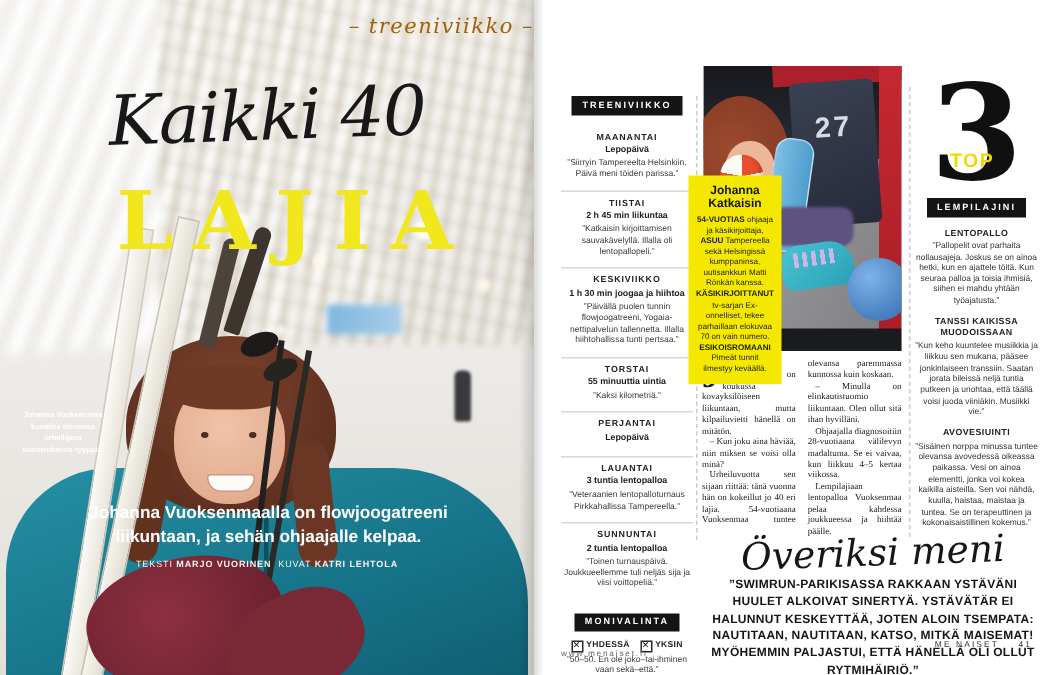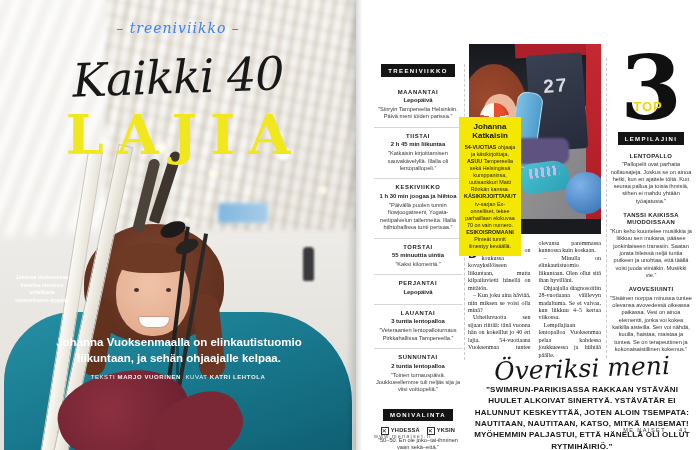--- a/index.html
+++ b/index.html
@@ -53,25 +53,25 @@
   .lp .tip2{position:absolute;left:160px;top:150px;width:11px;height:74px;background:#3e362e;border-radius:8px 8px 2px 2px;transform:rotate(18deg);z-index:6;}
   .lp .pole1{position:absolute;left:172px;top:226px;width:4px;height:226px;background:#23211f;transform:rotate(7deg);z-index:6;}
   .lp .pole2{position:absolute;left:185px;top:232px;width:4px;height:220px;background:#2b2926;transform:rotate(10deg);z-index:6;}
   .lp .basket1{position:absolute;left:160px;top:222px;width:26px;height:15px;background:#1d1b19;border-radius:50%;transform:rotate(-20deg);z-index:6;}
   .lp .basket2{position:absolute;left:175px;top:240px;width:24px;height:13px;background:#262421;border-radius:50%;transform:rotate(-24deg);z-index:6;}
   .lp .glove{position:absolute;left:58px;top:372px;width:132px;height:86px;z-index:7;
       background:radial-gradient(circle at 40% 40%,#8d3040,#6e2231 80%);border-radius:42% 50% 46% 52%;transform:rotate(-14deg);}
   .lp .glove2{position:absolute;left:150px;top:396px;width:94px;height:66px;background:#7b2836;
       border-radius:44%;transform:rotate(-26deg);z-index:7;}
 
-  .kicker{position:absolute;left:0;top:20px;width:100%;text-align:center;z-index:10;
-      font:italic 500 14px/1.2 "DejaVu Serif",serif;color:#3b82f6;letter-spacing:1px;}
+  .kicker{position:absolute;left:0;top:10px;width:100%;text-align:right;z-index:10;
+      font:italic 500 14px/1.2 "DejaVu Serif",serif;color:#a16207;letter-spacing:1px;}
   .headline-script{position:absolute;left:0;top:54px;width:100%;margin:0;text-align:center;z-index:10;
       font:italic 400 46px/1 "DejaVu Serif",serif;color:#181818;letter-spacing:-1px;transform:rotate(-2deg);}
-  .headline-caps{position:absolute;left:0;top:108px;width:100%;margin:0;text-align:center;z-index:10;
+  .headline-caps{position:absolute;left:0;top:108px;width:100%;margin:12px;text-align:center;z-index:10;
       font:700 54px/1 "DejaVu Serif",serif;color:#f0e71c;letter-spacing:13px;text-indent:13px;}
   .photo-caption{position:absolute;left:14px;top:274px;width:56px;margin:0;text-align:center;z-index:10;
       font:700 5px/1.5 "Liberation Sans",sans-serif;color:#fff;}
   .lead{position:absolute;left:54px;top:335px;width:250px;margin:0;text-align:center;z-index:10;
       font:700 11.5px/1.35 "Liberation Sans",sans-serif;color:#fff;}
   .byline{position:absolute;left:0;top:374px;width:100%;margin:0;text-align:center;z-index:10;
       font:400 6px/1 "Liberation Sans",sans-serif;color:#f4f2ef;letter-spacing:.6px;}
   .byline b{font-weight:700;}
 
   
@@ -199,21 +199,21 @@
       <div class="pole2"></div>
       <div class="basket1"></div>
       <div class="basket2"></div>
       <div class="glove"></div>
       <div class="glove2"></div>
     </div>
     <div class="kicker">– treeniviikko –</div>
     <h1 class="headline-script">Kaikki 40</h1>
     <h1 class="headline-caps">LAJIA</h1>
     <p class="photo-caption">Johanna Vuoksenmaa kuvailee olevansa urheilijana suomenhevos-tyyppiä.</p>
-    <p class="lead">Johanna Vuoksenmaalla on elinkautistuomio liikuntaan, ja sehän ohjaajalle kelpaa.</p>
+    <p class="lead">Johanna Vuoksenmaalla on flowjoogatreeni liikuntaan, ja sehän ohjaajalle kelpaa.</p>
     <p class="byline">
       <span>TEKSTI</span>
       <b>MARJO VUORINEN</b>&nbsp;
       <span>KUVAT</span>
       <b>KATRI LEHTOLA</b>
     </p>
   </section>
 
   <div class="gutter"></div>
 

